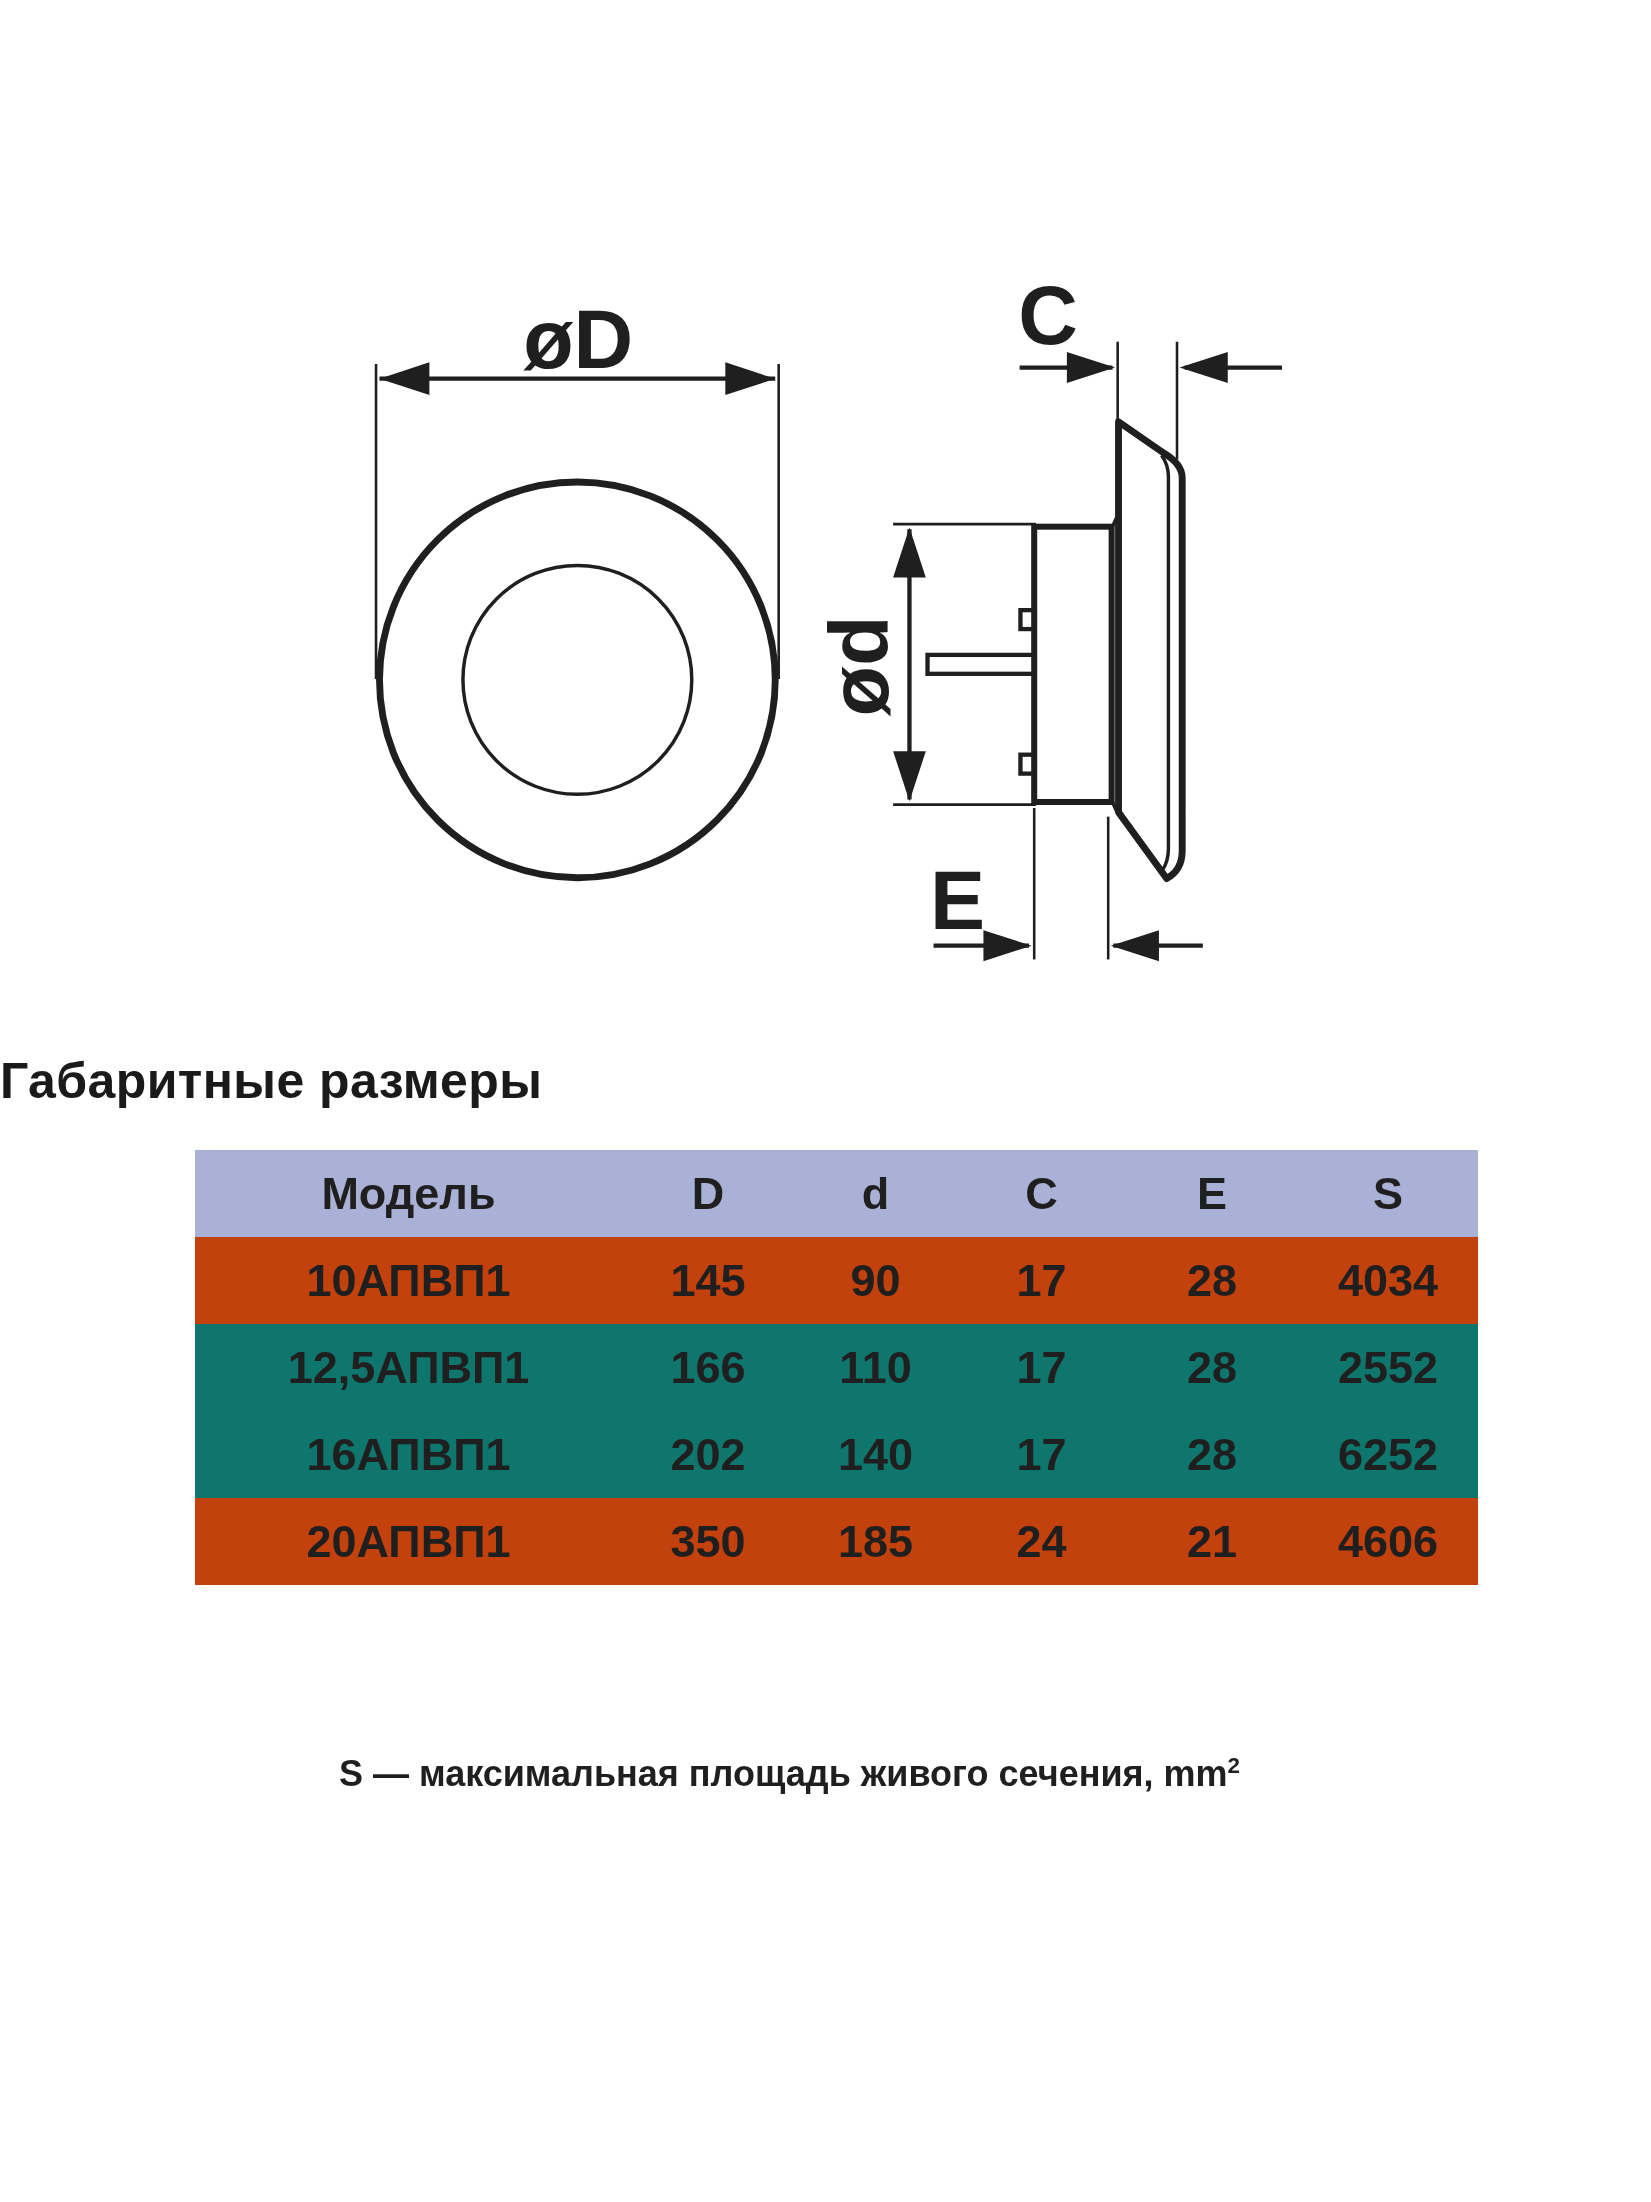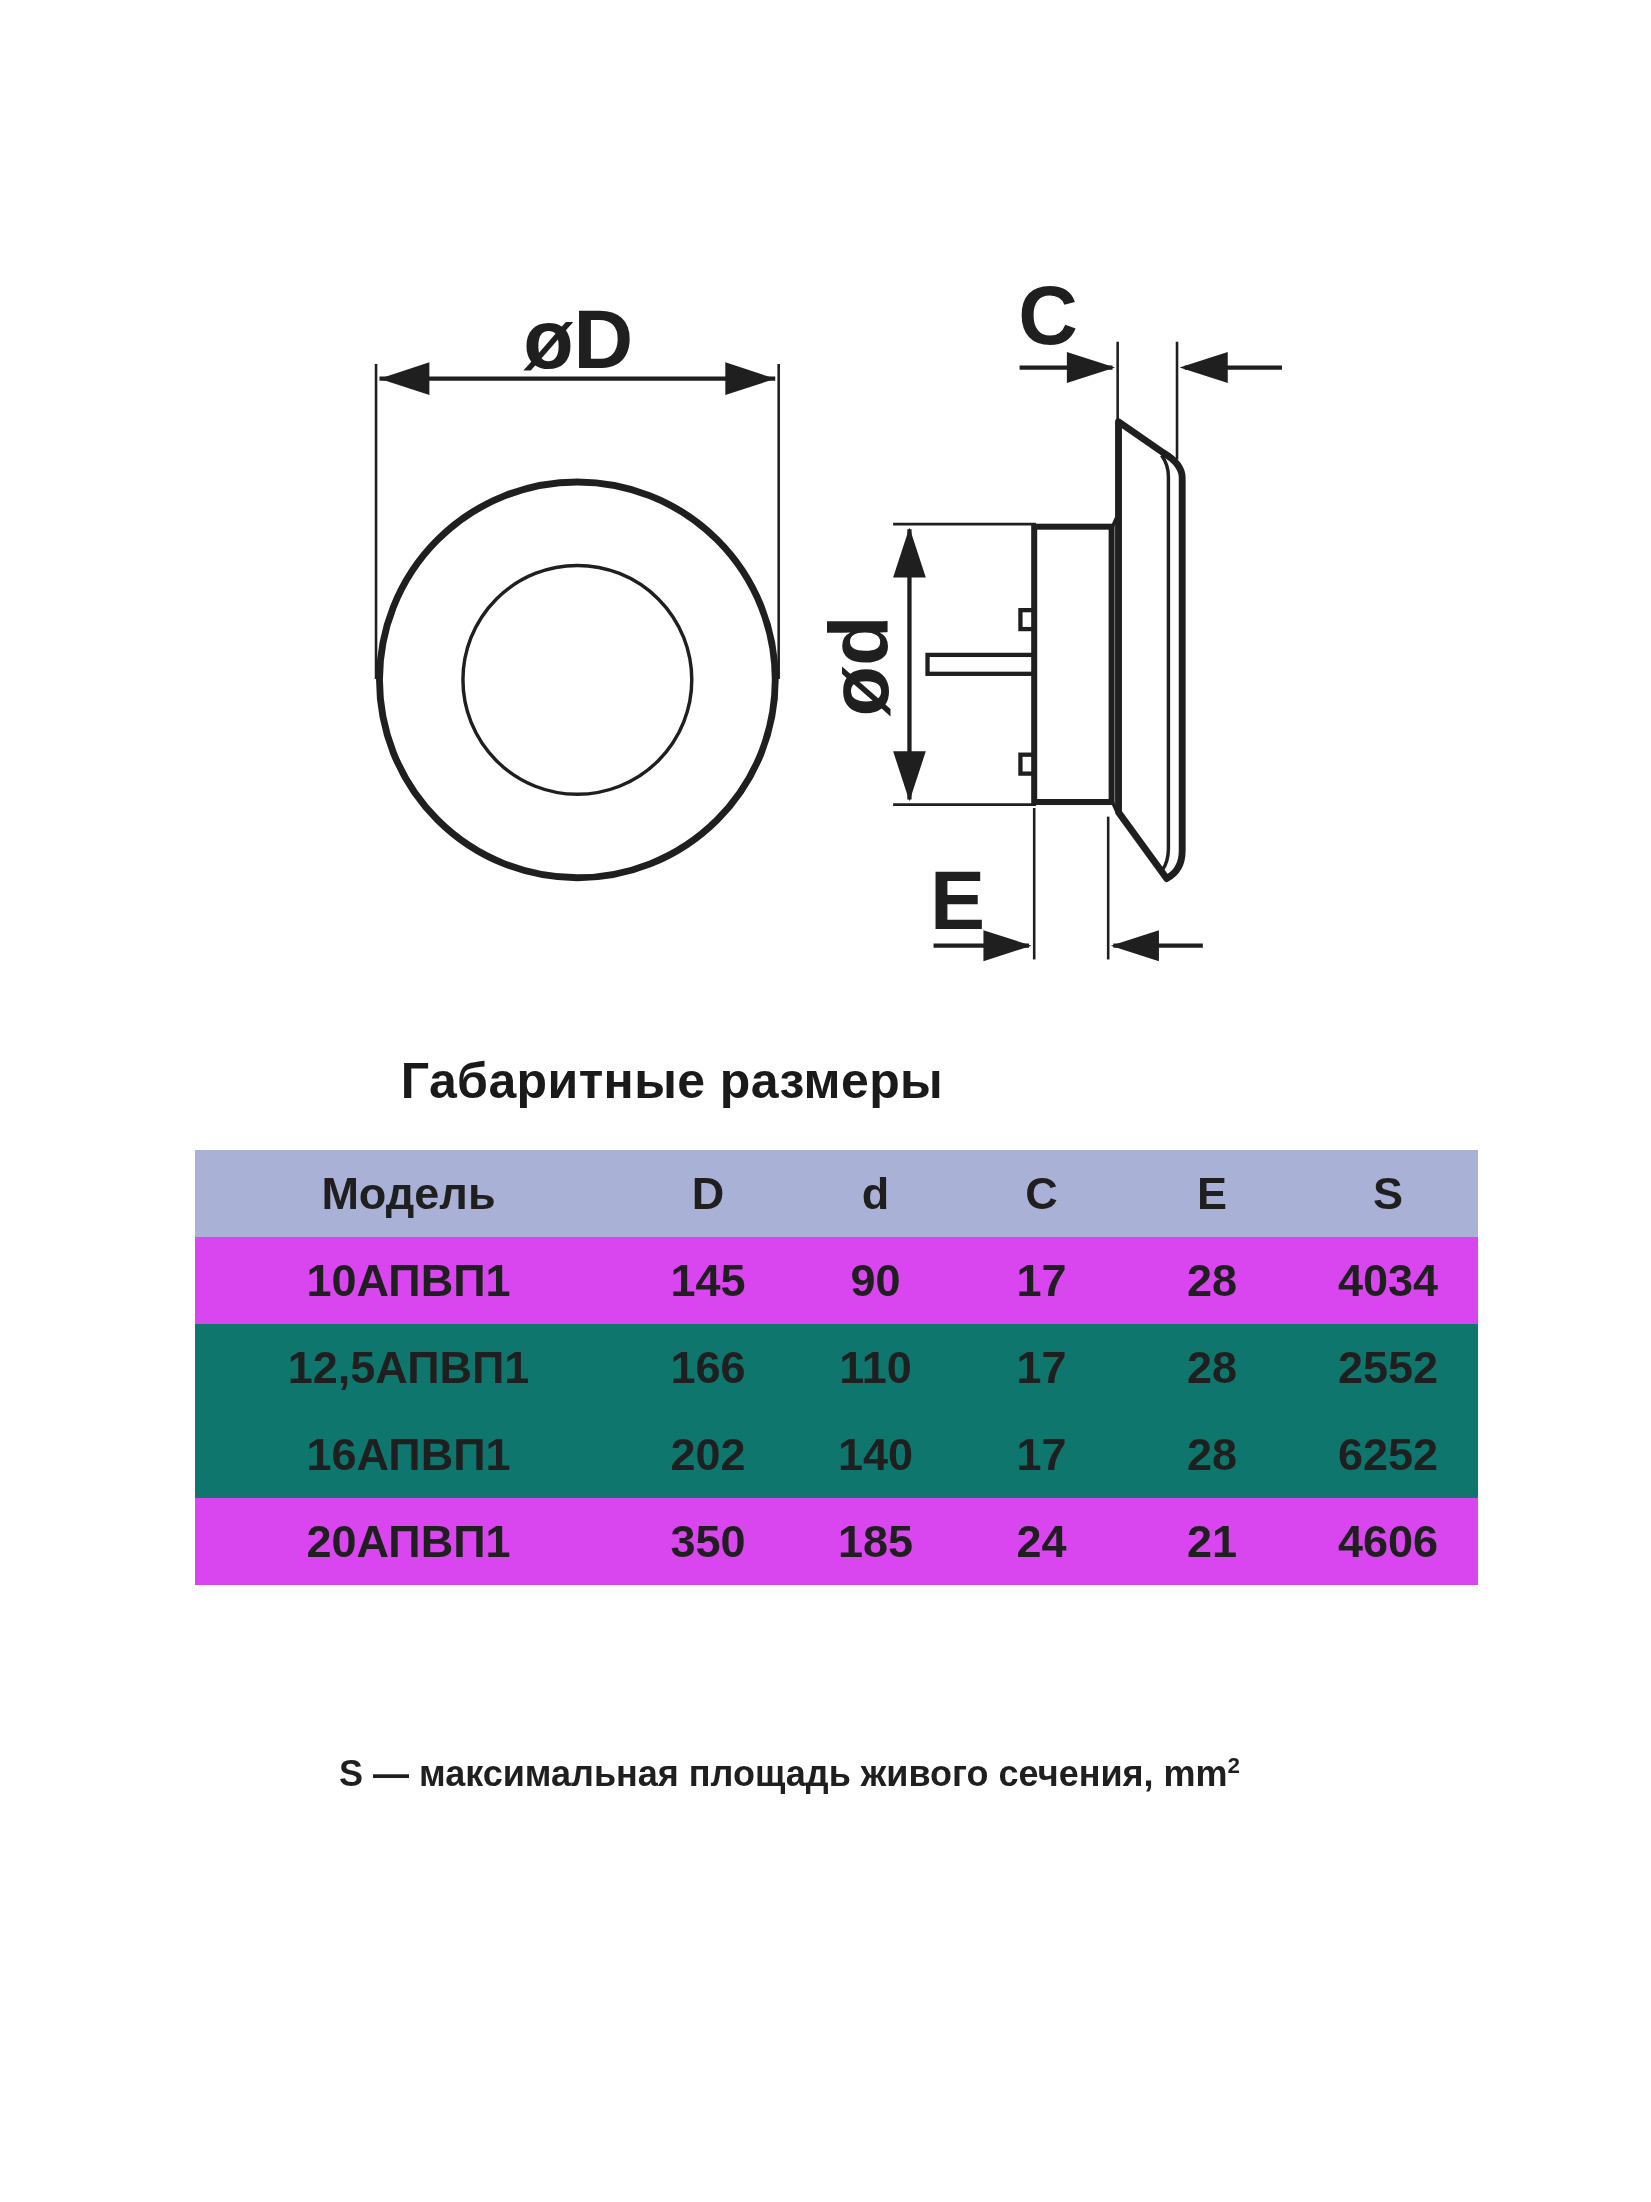--- a/index.html
+++ b/index.html
@@ -28,21 +28,20 @@
     font-family: "Liberation Sans", "DejaVu Sans", sans-serif;
     font-weight: 700;
     font-size: 96px;
     fill: #1f1f1f;
   }
   .section-title {
     position: absolute;
     left: 0;
     top: 1020px;
     width: 1344px;
-    text-align: center;
     font-size: 50px;
     font-weight: 700;
     color: #1a1a1a;
     letter-spacing: 0.4px;
   }
   table.dim-table {
     position: absolute;
     left: 195px;
     top: 1118px;
     width: 1283px;
@@ -56,21 +55,21 @@
     vertical-align: middle;
     font-size: 45px;
     font-weight: 700;
     color: #1f1f1f;
     border: none;
   }
   table.dim-table thead tr {
     background: #a9b2d6;
   }
   table.dim-table tbody tr.alt {
-    background: #d946ef;
+    background: #c2410c;
     border-radius: 22px;
   }
   table.dim-table tbody tr.plain {
     background: #0f766e;
   }
   .footnote {
     position: absolute;
     left: 0;
     top: 1721px;
     width: 1579px;

